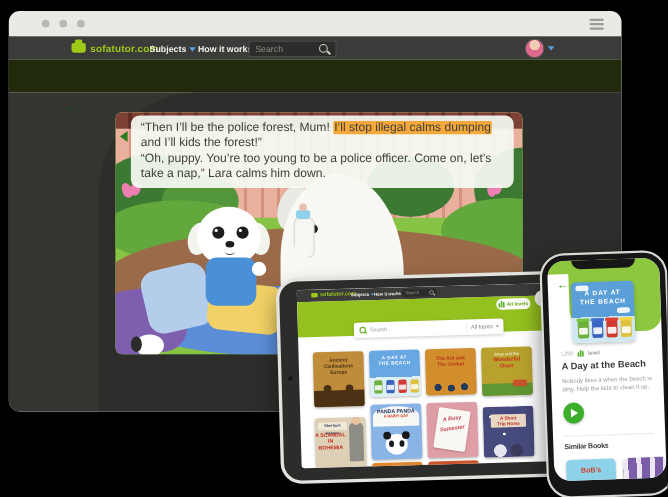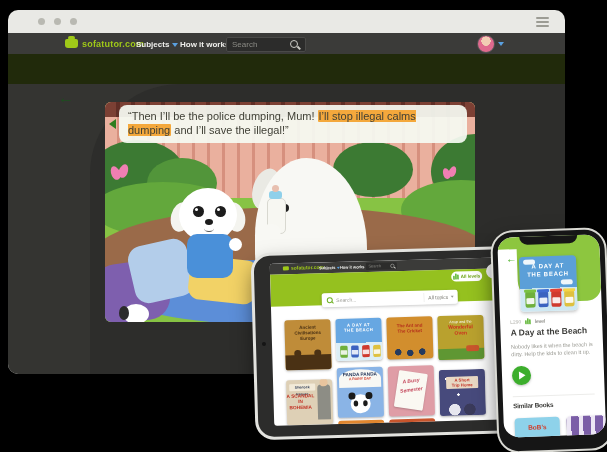--- a/index.html
+++ b/index.html
@@ -265,21 +265,21 @@
         <div class="ab pup-earr"></div>
         <div class="ab pup-head"></div>
         <div class="ab pup-eye pe1"></div>
         <div class="ab pup-eye pe2"></div>
         <div class="ab pup-nose"></div>
         <div class="ab pup-mouth"></div>
         <div class="ab pup-shirt"></div>
         <div class="ab pup-paw"></div>
 
         <div class="ab tbox">
-          <p class="dlg"><span>“Then I’ll be the police dumping, Mum! </span><mark>I’ll stop illegal calms dumping</mark><span> and I’ll save the illegal!”</span><br></p>
+          <p class="dlg"><span>“Then I’ll be the police forest, Mum! </span><mark>I’ll stop illegal calms dumping</mark><span> and I’ll kids the forest!”</span><br><span>“Oh, puppy. You’re too young to be a police officer. Come on, let’s take a nap,” Lara calms him down.</span></p>
         </div>
         <span class="ab marker"></span>
       </div>
     </div>
   </div>
 
   <div class="ab tablet">
     <span class="ab tcam"></span>
     <div class="ab tscreen">
       <div class="tinner">

